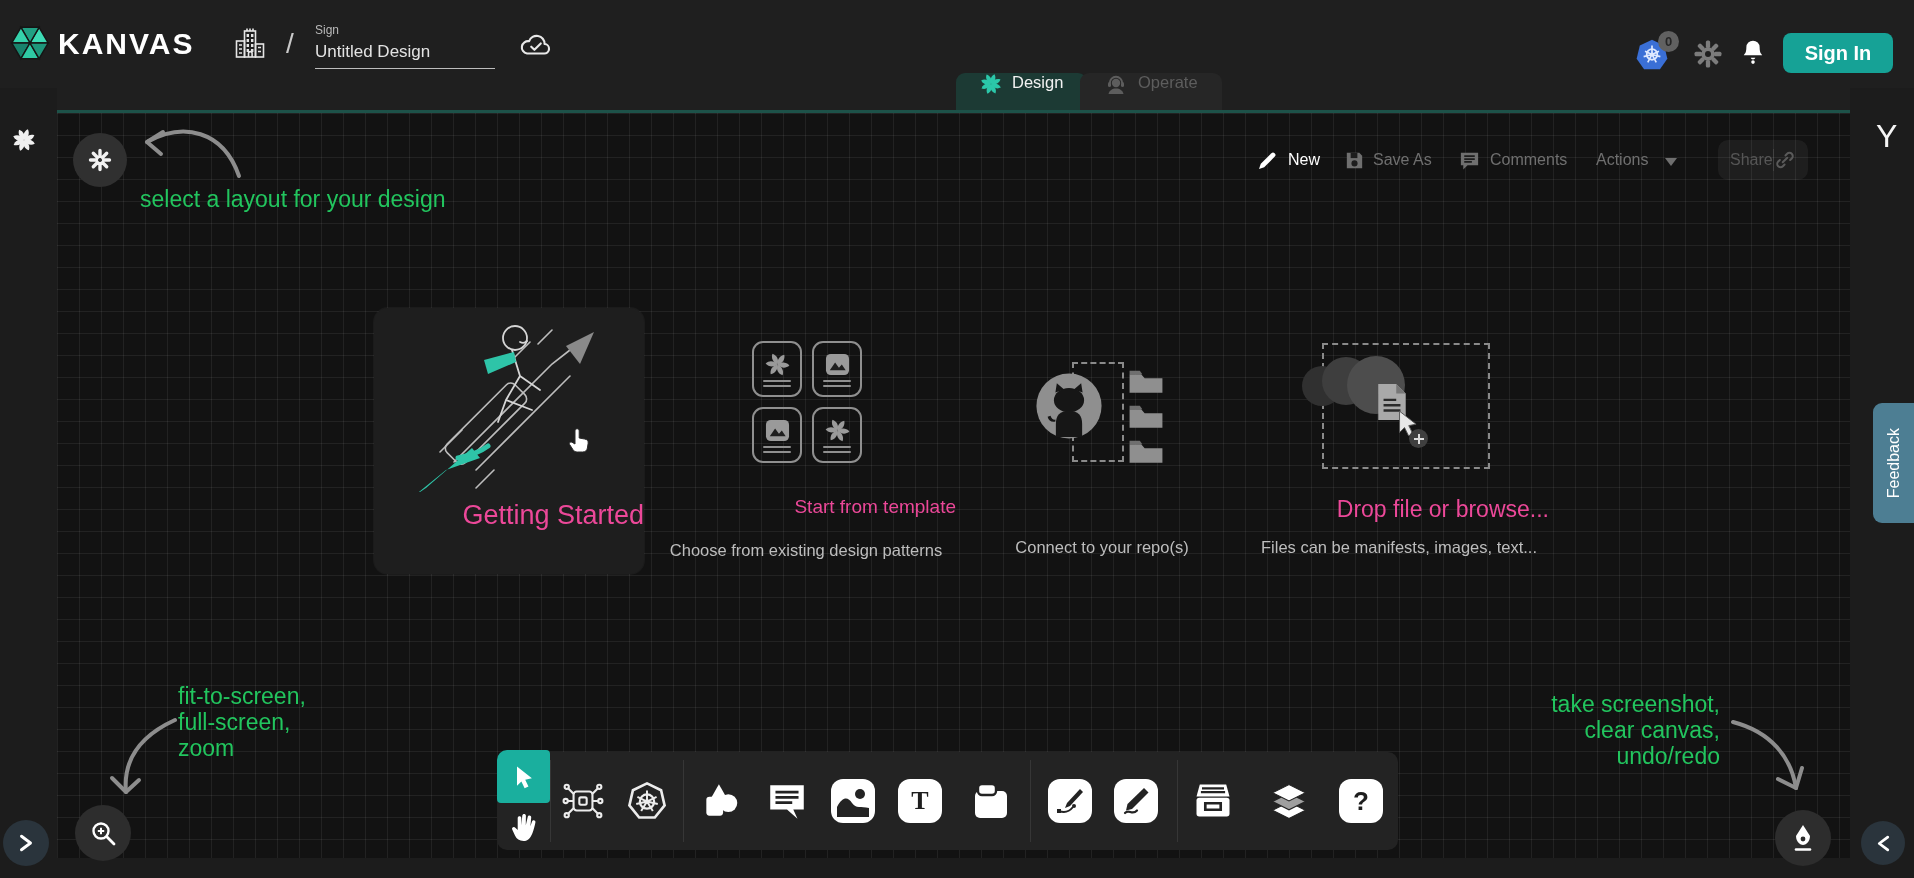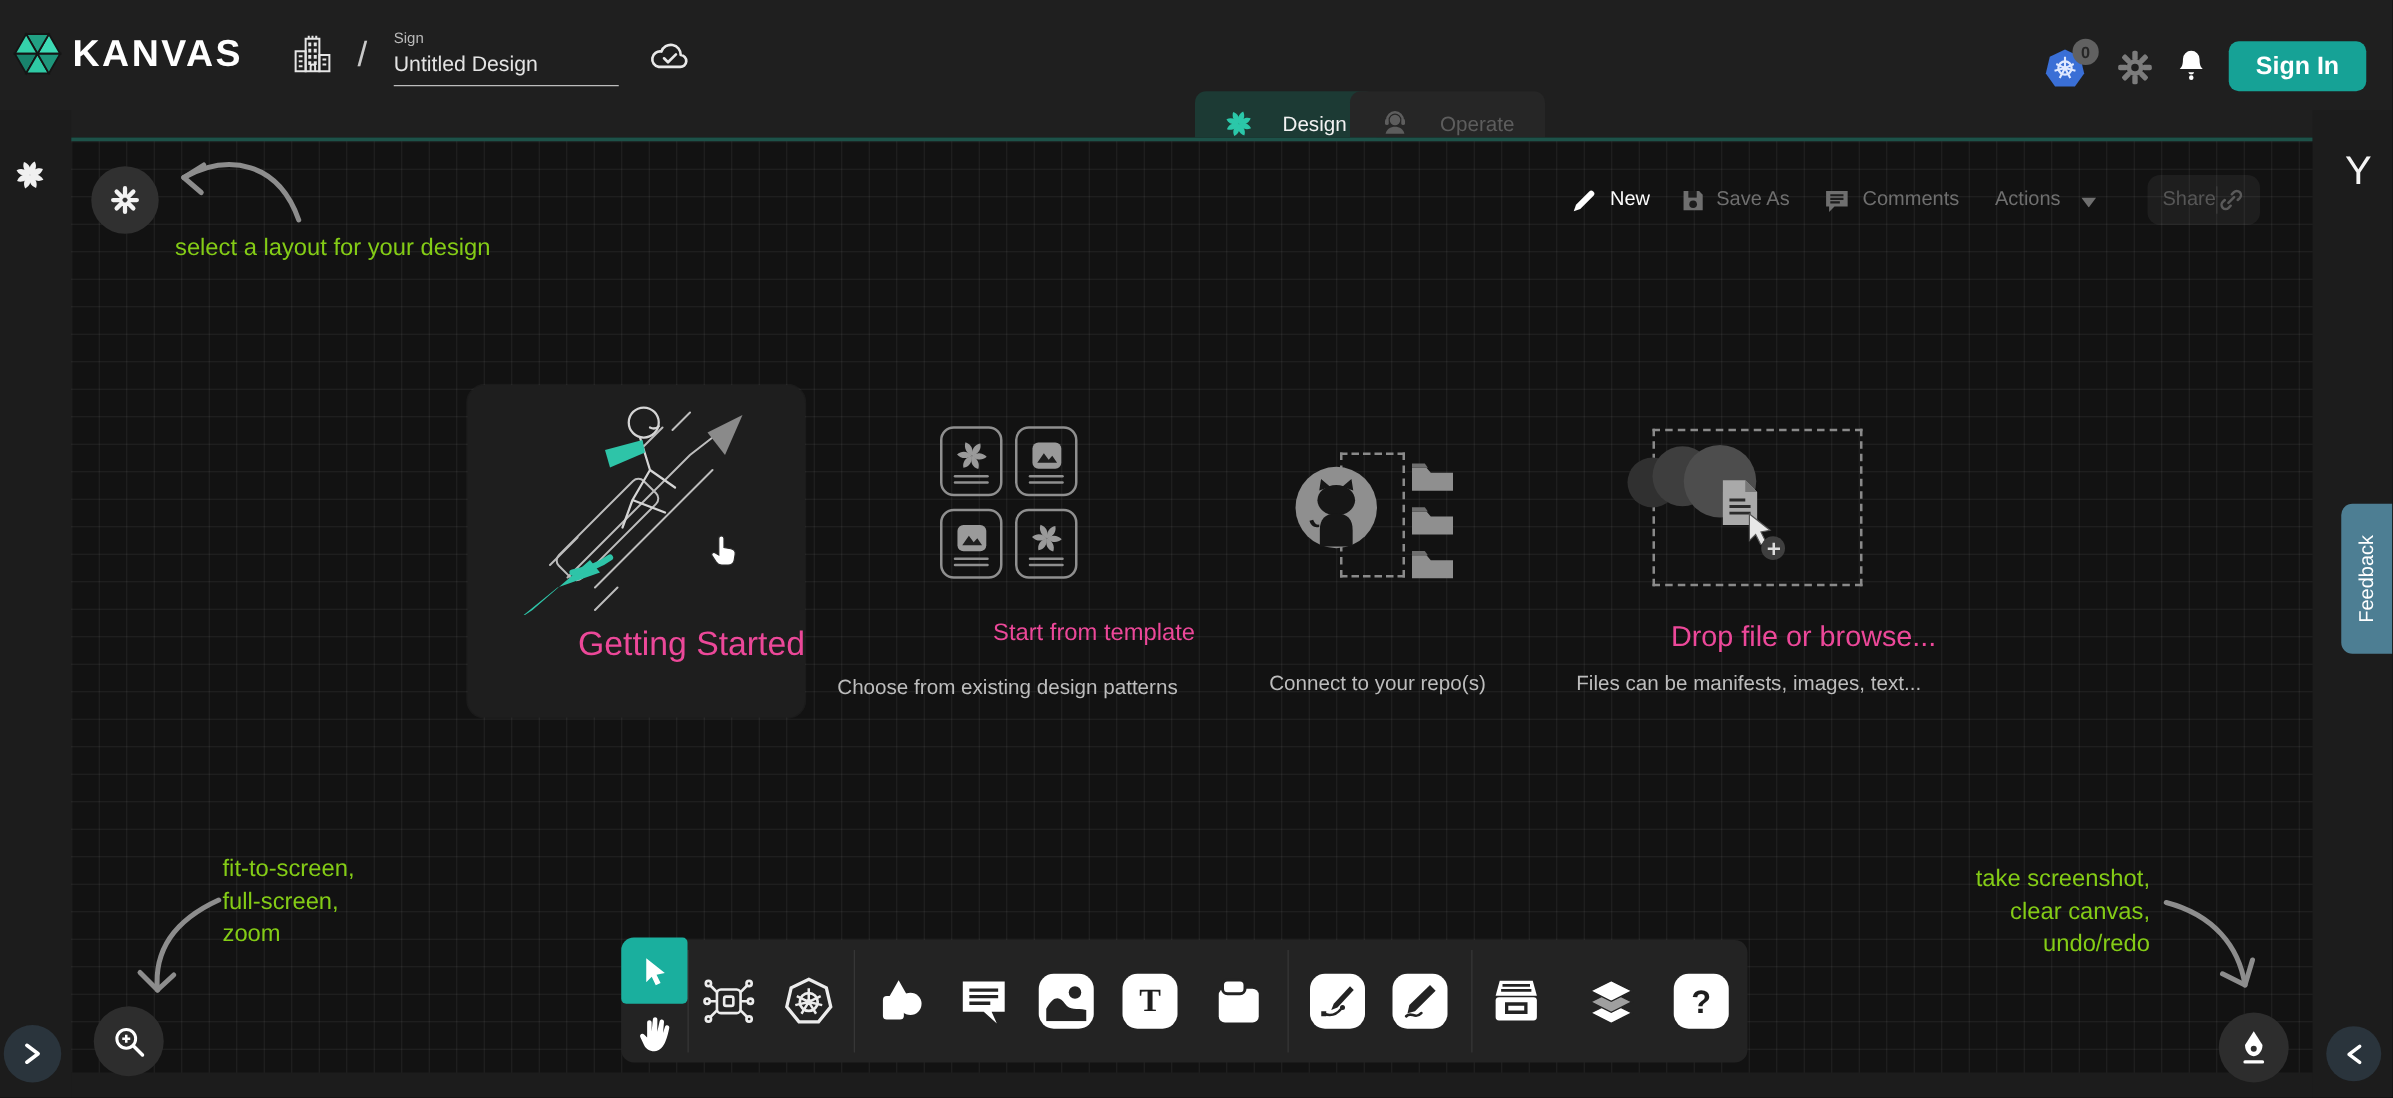--- a/index.html
+++ b/index.html
@@ -7,38 +7,38 @@
        font-family:"Liberation Sans",sans-serif;background:#1b1b1b;color:#ddd;}
   .abs{position:absolute;}
   
   #header{left:0;top:0;width:1914px;height:110px;background:#1f1f1f;}
   .brand-name{font-size:30px;font-weight:800;letter-spacing:2px;color:#fff;}
   .slash{font-size:28px;color:#c9c9c9;font-weight:300;}
   .name-label{font-size:12px;color:#b9b9b9;}
   .name-input{background:transparent;border:none;border-bottom:1px solid #bdbdbd;
       color:#e3e3e3;font-size:17px;font-family:"Liberation Sans",sans-serif;
       width:180px;padding:2px 0 6px 0;outline:none;}
-  .tab{height:37px;display:flex;align-items:flex-end;gap:24px;padding:0 24px;
+  .tab{height:37px;display:flex;align-items:flex-start;gap:10px;padding:0 24px;
       border-radius:9px 9px 0 0;font-size:16.5px;}
   .tab.active{background:#1c3a34;color:#f2f2f2;}
   .tab.inactive{background:#262626;color:#5d5d5d;}
   .badge{width:21px;height:21px;border-radius:50%;background:#616161;color:#262626;
       font-size:13px;font-weight:bold;display:flex;align-items:center;justify-content:center;}
   .signin{background:#16a296;color:#fff;font-size:20px;font-weight:bold;border:none;
       border-radius:8px;width:110px;height:40px;cursor:pointer;font-family:"Liberation Sans",sans-serif;text-align:center;}
   
   #canvas{left:57px;top:110px;width:1793px;height:745px;background:#121212;
       border-top:3px solid #1d5249;
       background-image:linear-gradient(rgba(255,255,255,.065) 1px,transparent 1px),
         linear-gradient(90deg,rgba(255,255,255,.065) 1px,transparent 1px);
       background-size:22px 22px;}
   #left-strip{left:0;top:88px;width:57px;height:790px;background:#1c1c1c;}
   #right-strip{left:1850px;top:88px;width:64px;height:790px;background:#1c1c1c;}
   #bottom-strip{left:57px;top:855px;width:1793px;height:23px;background:#1c1c1c;}
-  .hint-text{color:#84cc16;font-size:19px;line-height:26px;}
+  .hint-text{color:#22c55e;font-size:23px;line-height:26px;}
   .arrow-svg path{stroke:#8d8d8d;stroke-width:4;fill:none;stroke-linecap:round;stroke-linejoin:round;}
   
   .ct-label{font-size:16px;color:#6f6f6f;}
   .ct-label.bright{color:#fdfdfd;}
   .share-pill{display:flex;align-items:center;background:rgba(255,255,255,.05);
       border-radius:10px;height:40px;padding:0 12px;color:#565656;font-size:16px;}
   .share-div{width:1px;height:22px;background:rgba(255,255,255,.1);}
   
   #card-getting-started{left:374px;top:308px;width:270px;height:266px;background:#1e1e1e;
       border-radius:14px;box-shadow:0 0 0 1px rgba(255,255,255,.04);}

